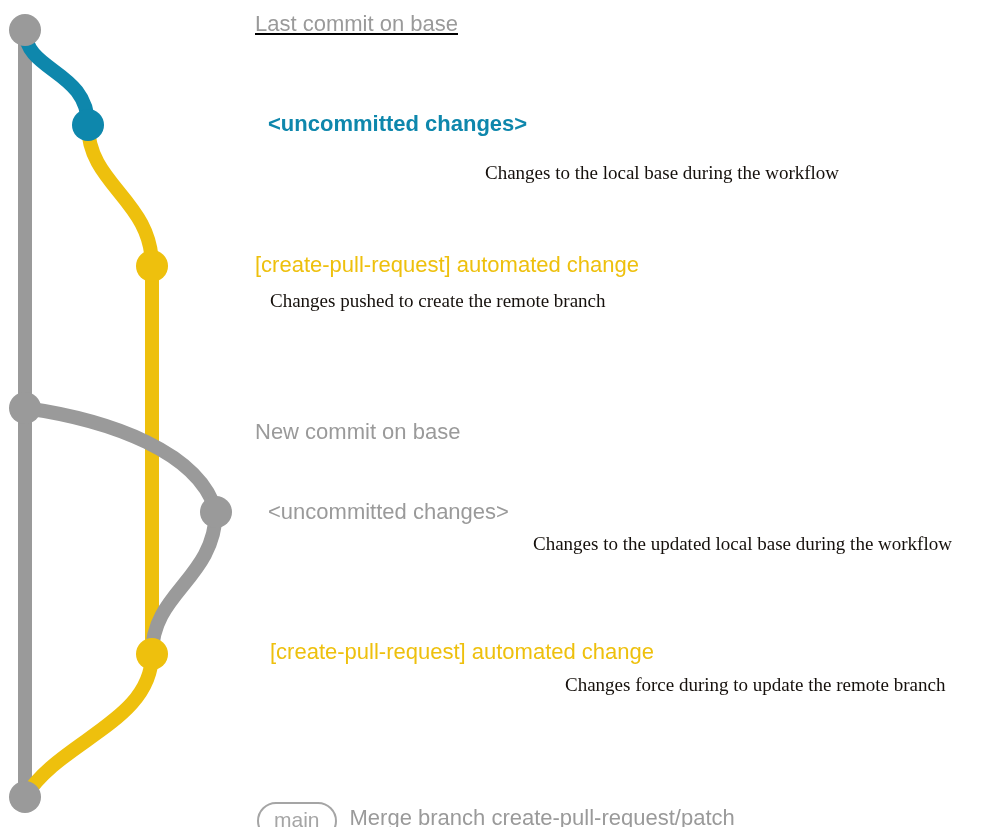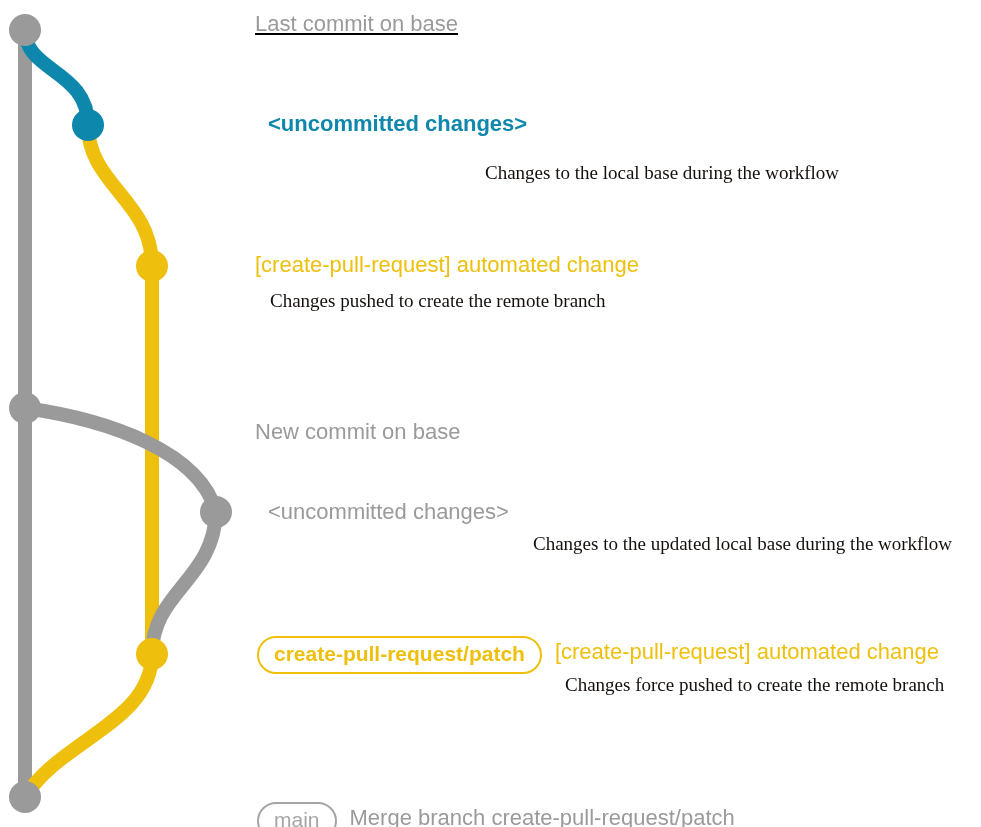--- a/index.html
+++ b/index.html
@@ -118,23 +118,22 @@
   <span class="headline gray">New commit on base</span>
 </div>
 
 <div class="row" style="left:255px; top:496px;">
   <span class="spacer-gap"></span>
   <span class="headline muted" style="margin-top:4px;">&lt;uncommitted changes&gt;</span>
 </div>
 <div class="desc" style="left:485px; top:533px;margin-left:48px;">Changes to the updated local base during the workflow</div>
 
 <div class="row" style="left:257px; top:636px;">
-  <span class="badge yellow">create-pull-request/patch</span>
   <span class="spacer-gap"></span>
   <span class="headline yellow" style="margin-top:4px;">[create-pull-request] automated change</span>
 </div>
-<div class="desc" style="left:565px; top:674px;">Changes force pushed to create the remote branch</div>
+<div class="desc" style="left:565px; top:674px;">Changes force during to update the remote branch</div>
 
 <div class="row" style="left:257px; top:802px;text-decoration:underline;">
   <span class="badge plain">main</span>
   <span class="spacer-gap"></span>
   <span class="headline gray" style="margin-top:4px;">Merge branch create-pull-request/patch</span>
 </div>
 
 </body></html>

